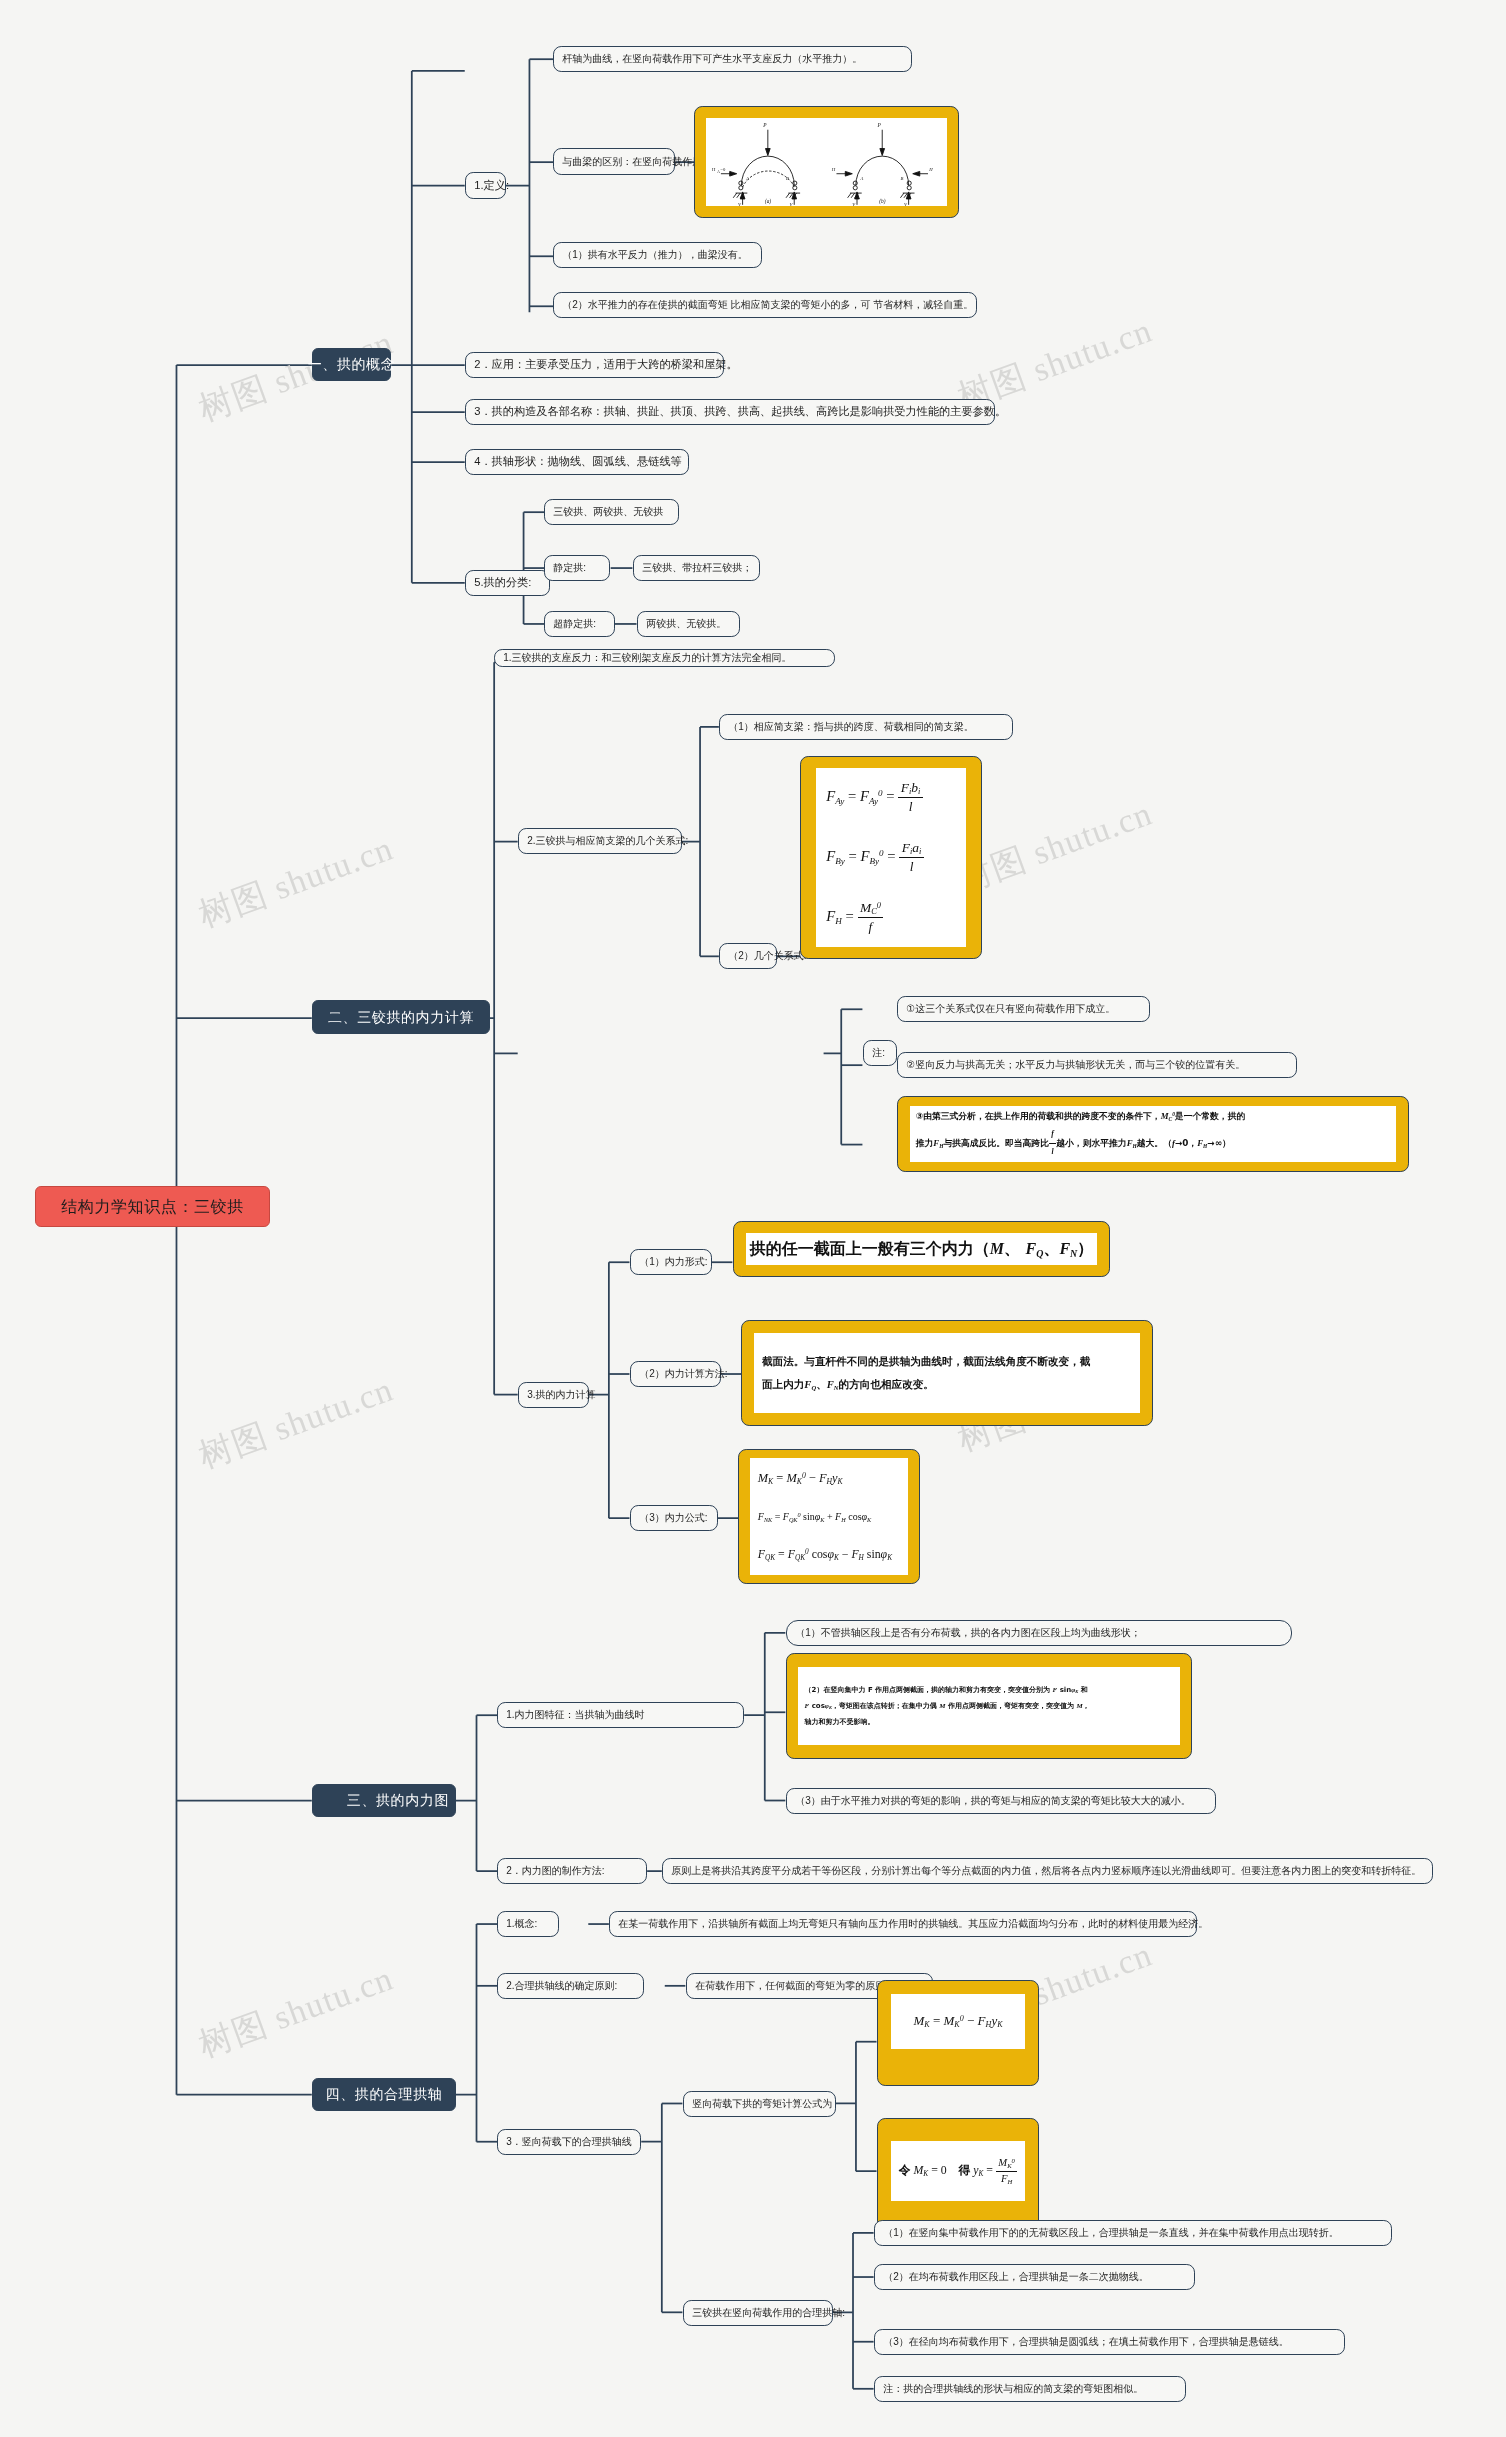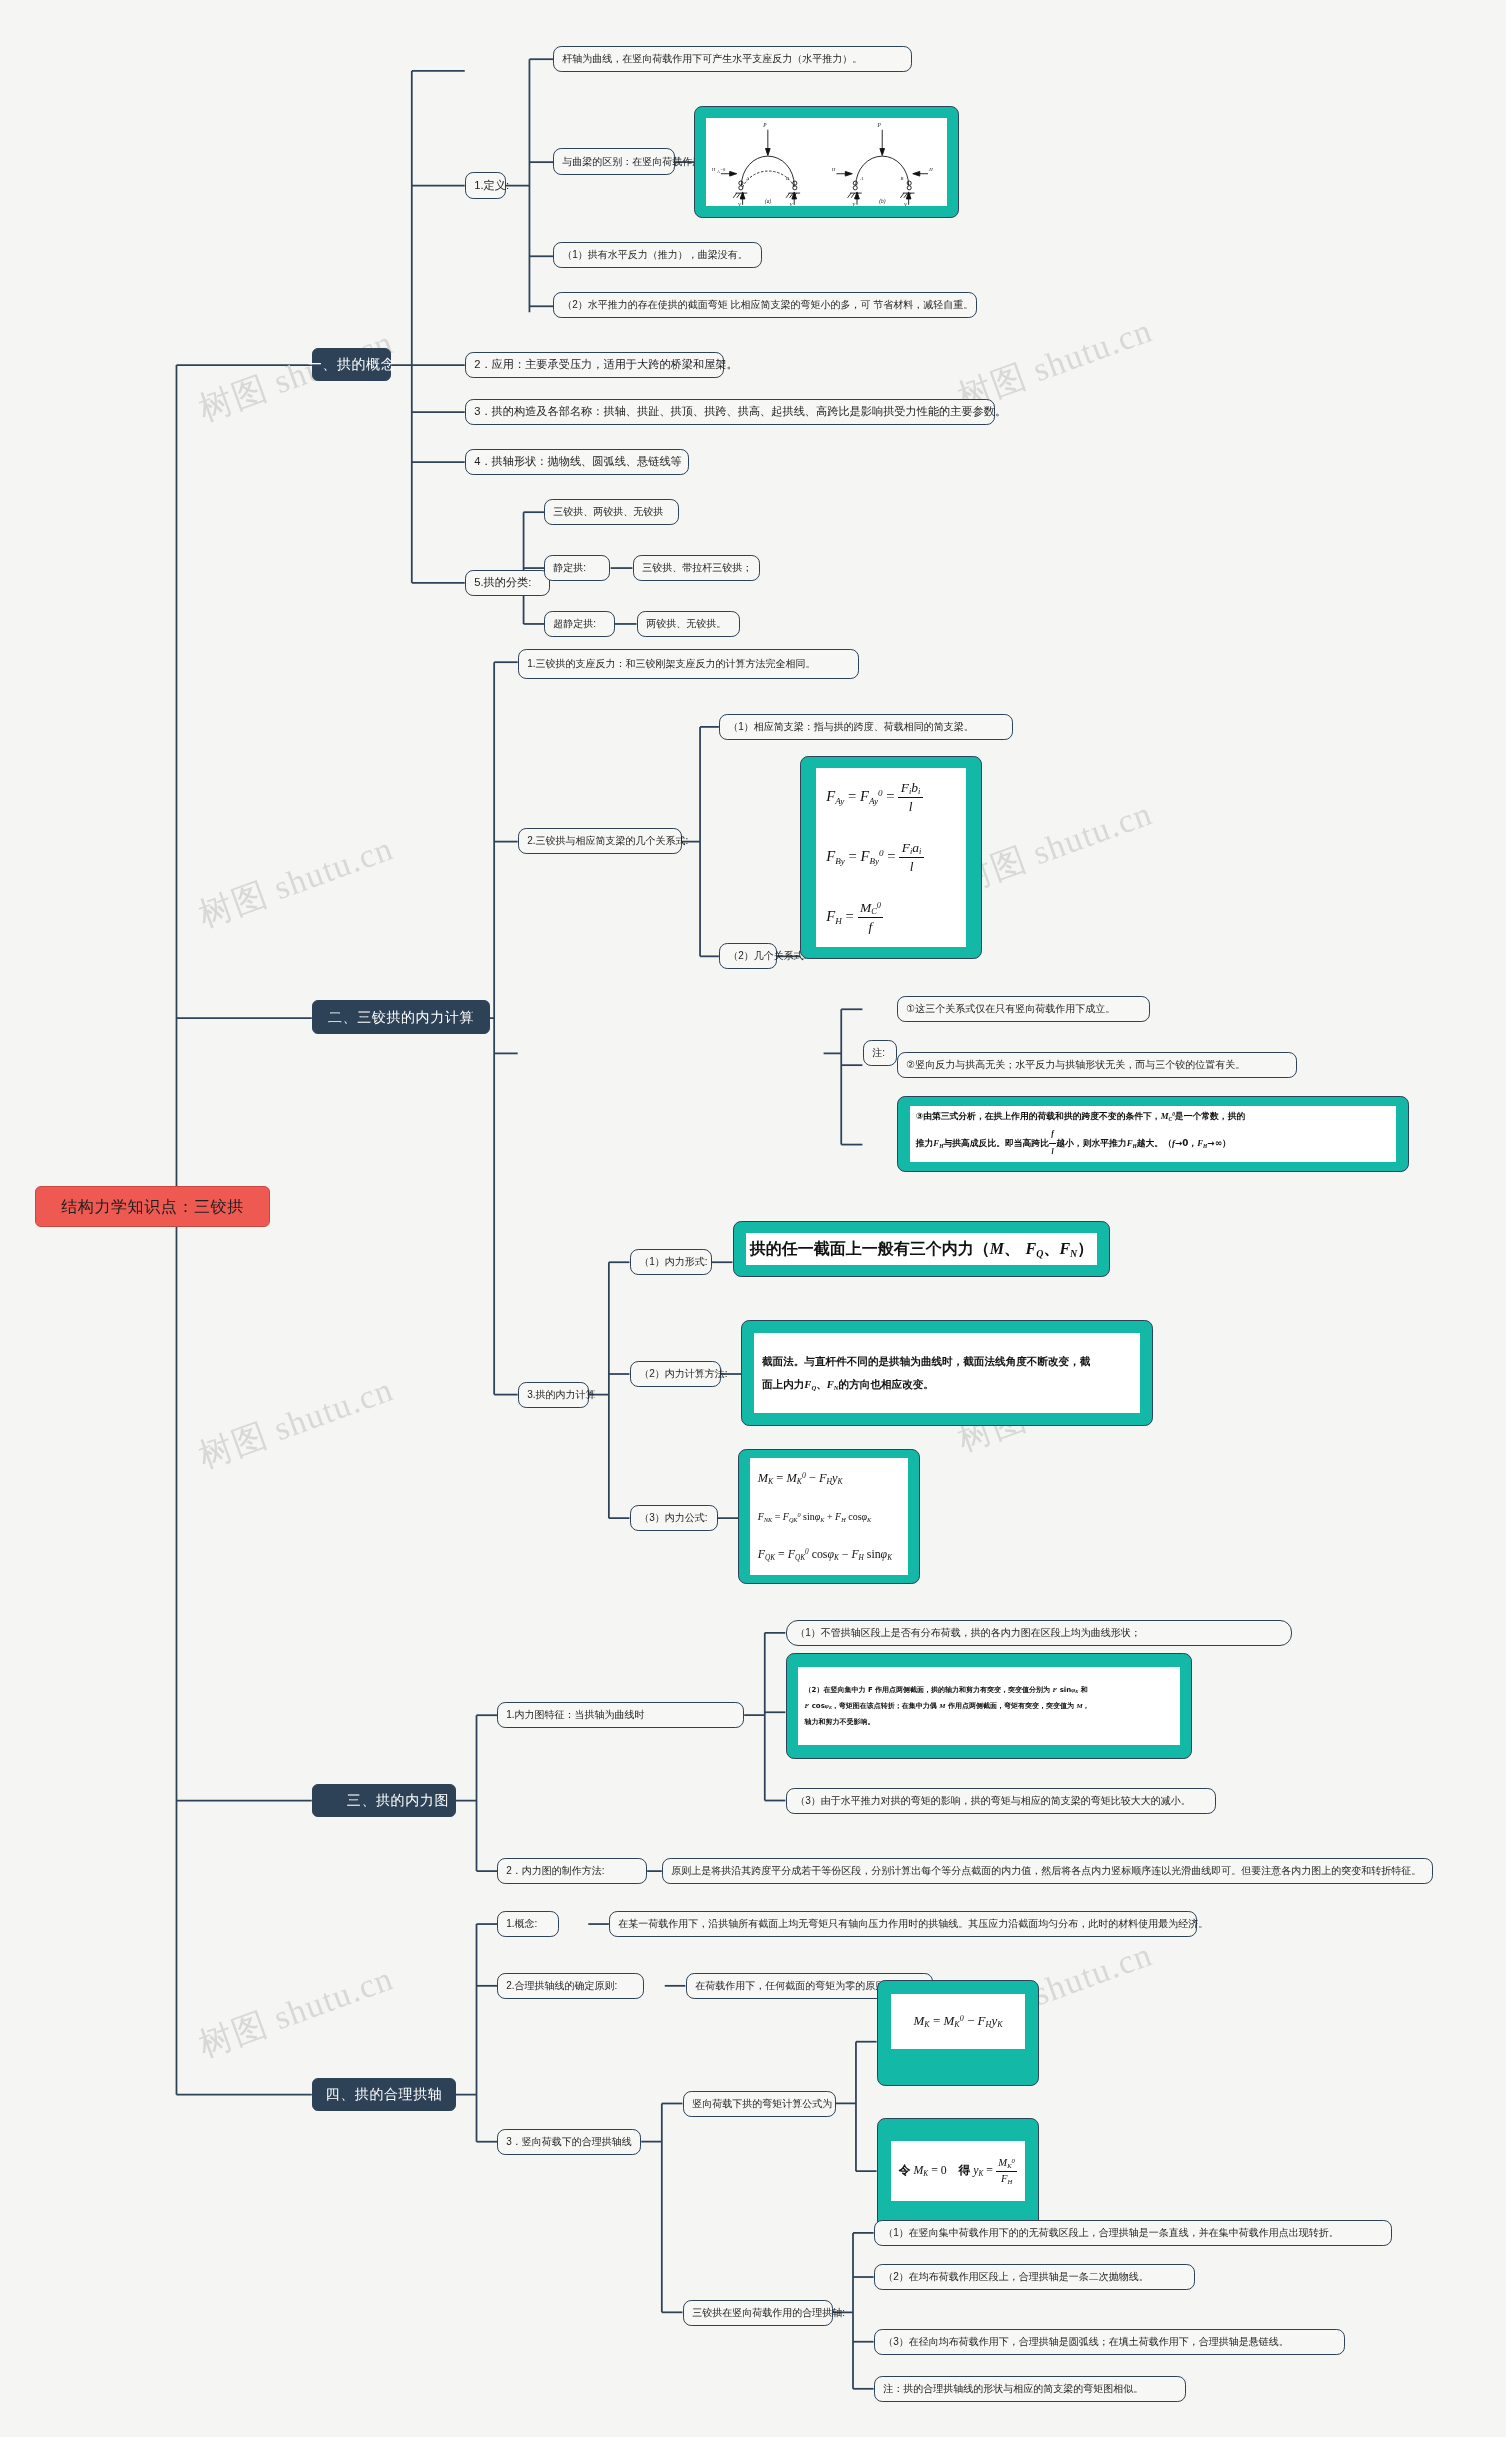--- a/index.html
+++ b/index.html
@@ -49,21 +49,21 @@
     border:1.2px solid #2e4257;
     color:#ffffff;
     font-size:14px;
     border-radius:5.9px;
     justify-content:center;
     letter-spacing:0.6px;
   }
   .lvl2{font-size:11.2px;}
   .lvl3{font-size:10px;}
   .imgnode{
-    background:#14b8a6;
+    background:#eab308;
     padding:0;
     display:block;
   }
   .imginner{
     position:absolute;
     background:#ffffff;
     display:flex;
     align-items:center;
     justify-content:center;
   }
@@ -321,21 +321,21 @@
     <span>超静定拱:</span>
   </div>
   <div class="node lvl3" style="left:637px;top:611px;width:103px;height:26px;">
     <span>两铰拱、无铰拱。</span>
   </div>
 
   <div class="node lvl1" style="left:312px;top:1000px;width:178px;height:34px;">
     <span>二、三铰拱的内力计算</span>
   </div>
 
-  <div class="node lvl3" style="left:518px;top:649px;width:341px;height:30px;">
+  <div class="node lvl3" style="left:494px;top:649px;width:341px;height:18px;">
     <span>1.三铰拱的支座反力：和三铰刚架支座反力的计算方法完全相同。</span>
   </div>
 
   <div class="node lvl3" style="left:518px;top:828px;width:164px;height:26px;">
     <span>2.三铰拱与相应简支梁的几个关系式:</span>
   </div>
 
   <div class="node lvl3" style="left:719px;top:714px;width:294px;height:26px;">
     <span>（1）相应简支梁：指与拱的跨度、荷载相同的简支梁。</span>
   </div>

